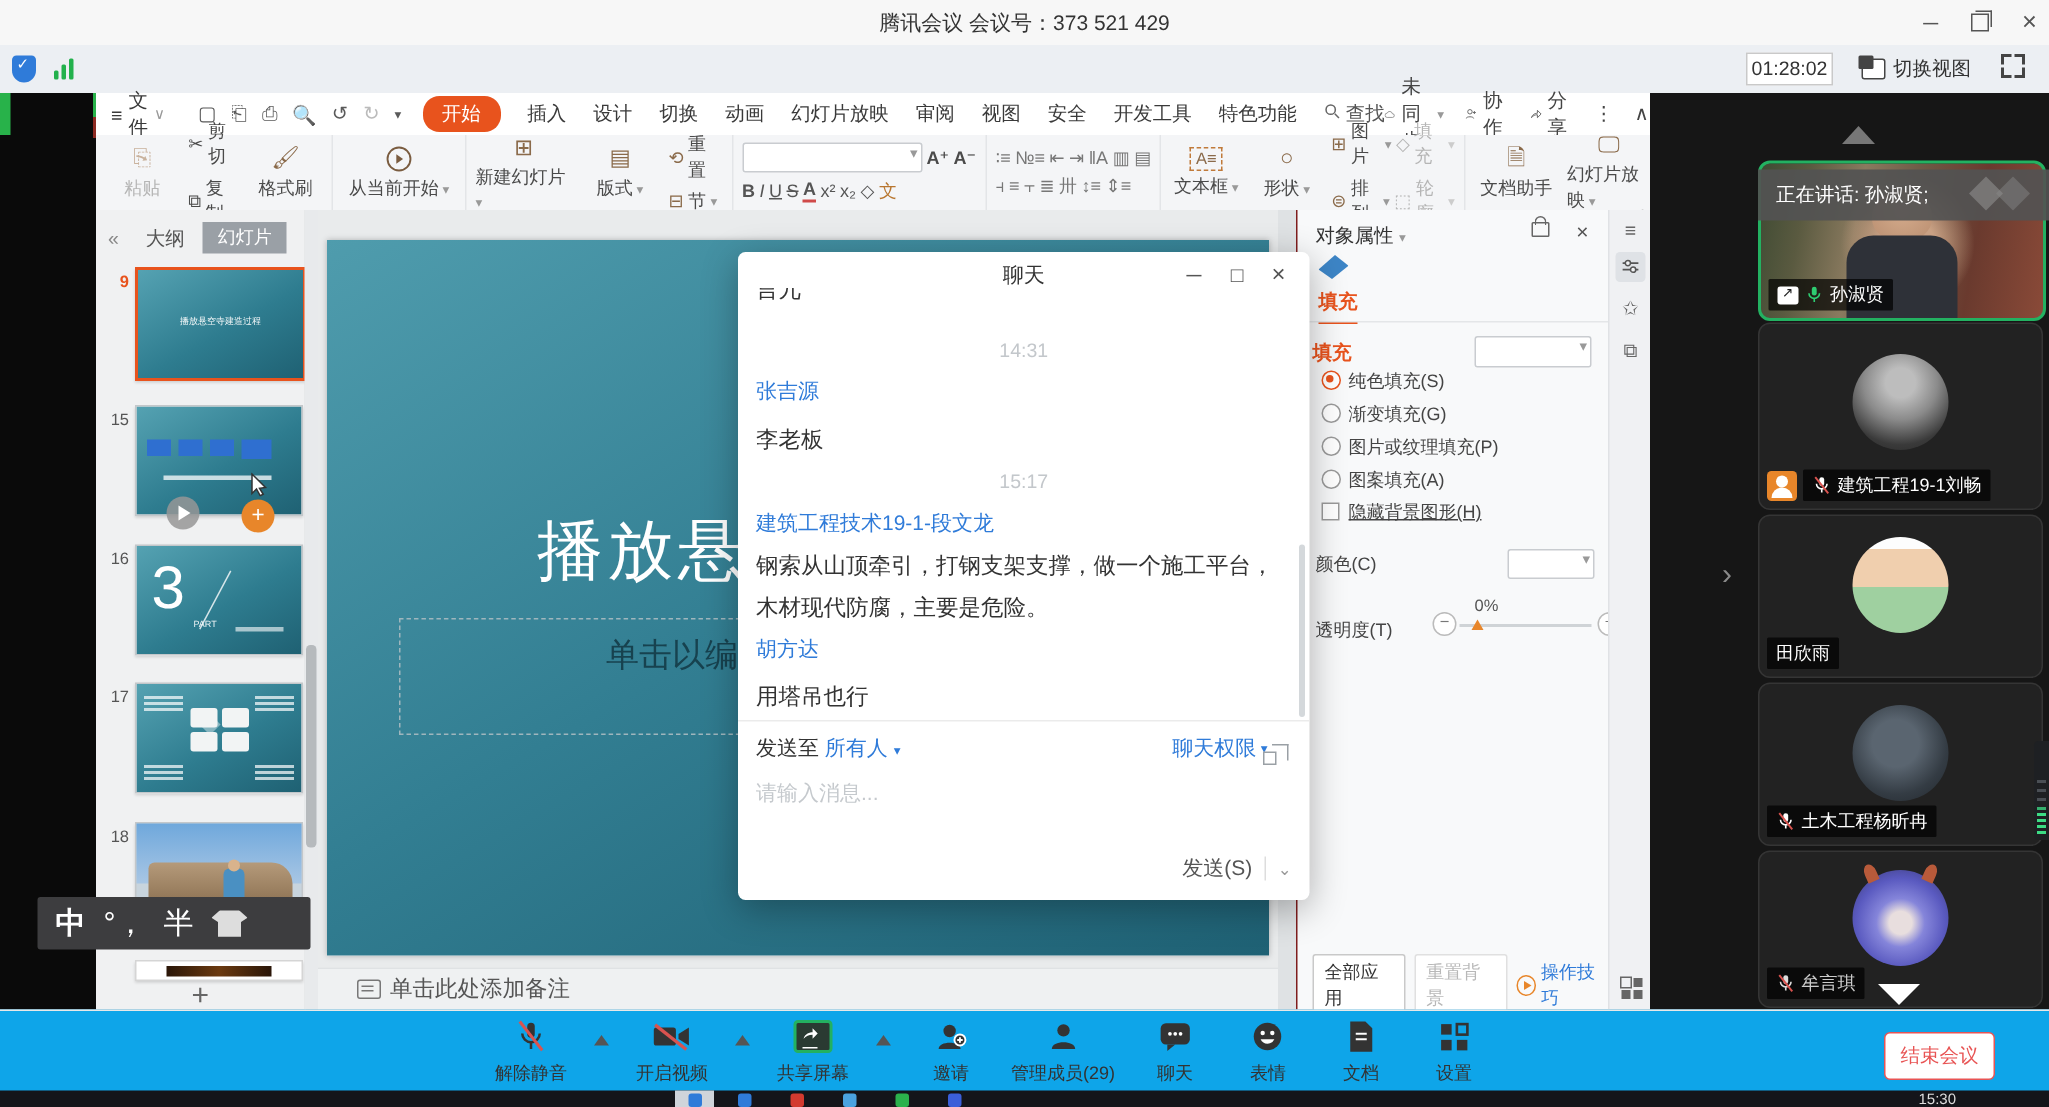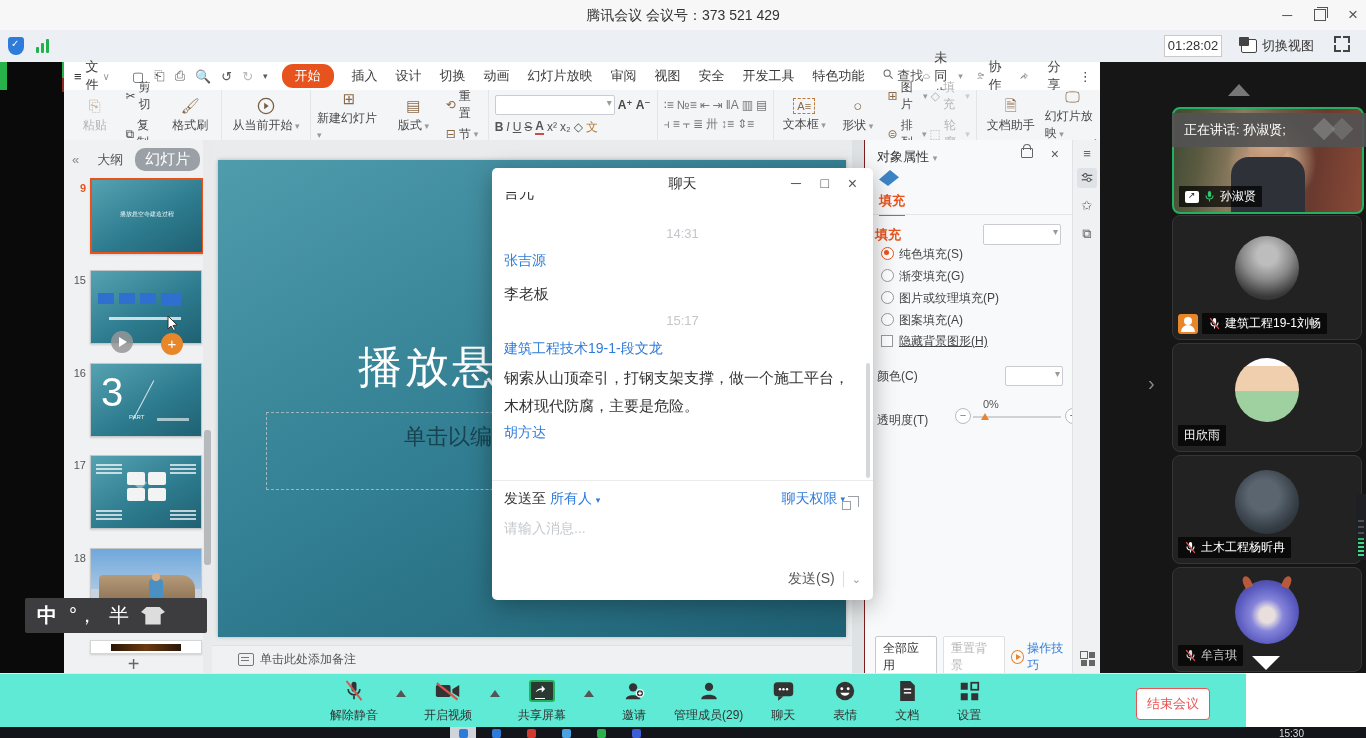--- a/index.html
+++ b/index.html
@@ -48,35 +48,35 @@
   .stack>span{display:flex;align-items:center;gap:3px;}
   .gray{color:#b5b5b5;}
   .combo{background:#fff;border:1px solid #c9ccd0;height:18px;border-radius:2px;position:relative;}
   .combo:after{content:"▾";position:absolute;right:2px;top:1px;color:#999;font-size:10px;}
   .glyphrow{display:flex;gap:7px;color:#555;}
   .glyphrow b{font-weight:bold;}
   .tbchev{position:absolute;right:2px;top:44px;color:#888;font-size:12px;}
   
   .panel{position:absolute;left:0;top:78px;width:139px;height:533px;background:#f0f1f2;border-right:1px solid #dcdfe0;}
   .ptabs{position:absolute;left:0;top:8px;width:100%;display:flex;align-items:center;font-size:13px;color:#555;}
-  .pill{background:#9aa0a6;color:#fff;border-radius:10px;padding:2px 10px;font-size:15px;}
+  .pill{background:#9aa0a6;color:#fff;border-radius:0;padding:2px 10px;font-size:12px;}
   .thumb{position:absolute;left:26px;width:110px;height:72px;border:1px solid #c3c7ca;background:linear-gradient(150deg,#55a2b2 0%,#2e7c8f 55%,#1f6173 100%);box-shadow:0 1px 2px rgba(0,0,0,.15);}
   .thumb.sel{border:2px solid #e8531d;}
   .tnum{position:absolute;left:4px;width:18px;text-align:right;font-size:11px;color:#555;}
   .tnum.sel{color:#e8531d;font-weight:bold;}
   .addslide{position:absolute;left:0;width:139px;text-align:center;color:#666;font-size:20px;}
   
   .pscroll{position:absolute;left:139px;top:78px;width:9px;height:533px;background:#e8eaec;}
   .pscroll i{position:absolute;left:1px;width:7px;border-radius:3px;background:#b6babd;}
   .canvas{position:absolute;left:148px;top:78px;width:640px;height:533px;background:#e9ebec;}
   .slide{position:absolute;left:6px;top:20px;width:628px;height:477px;background:linear-gradient(150deg,#4f9cad 0%,#327e92 50%,#1f6174 100%);box-shadow:0 0 4px rgba(0,0,0,.25);}
   .slide-title{position:absolute;left:140px;top:178px;font-size:44px;color:#fff;letter-spacing:3px;white-space:nowrap;}
   .dashbox{position:absolute;left:48px;top:252px;width:560px;height:76px;border:1px dashed #9fb6bd;}
   .slide-sub{position:absolute;left:186px;top:262px;font-size:22px;color:#17424f;white-space:nowrap;}
-  .notes{position:absolute;left:148px;top:583px;width:640px;height:28px;background:#eff1f2;border-top:1px solid #dfe2e4;display:flex;align-items:center;gap:6px;padding-left:26px;box-sizing:border-box;color:#555;font-size:12px;font-family:Liberation Serif, serif;}
+  .notes{position:absolute;left:148px;top:583px;width:640px;height:28px;background:#eff1f2;border-top:1px solid #dfe2e4;display:flex;align-items:center;gap:6px;padding-left:26px;box-sizing:border-box;color:#555;font-size:15px;font-family:Liberation Serif, serif;}
   .noteico{width:14px;height:11px;border:1px solid #777;border-radius:2px;position:relative;}
   .noteico:after{content:"";position:absolute;left:2px;top:3px;width:8px;height:1px;background:#777;box-shadow:0 3px 0 #777;}
   .cscroll{position:absolute;left:788px;top:78px;width:12px;height:533px;background:#dfe2e4;}
   .cscroll i{position:absolute;left:2px;width:8px;border-radius:4px;background:#6d7276;}
   
   .props{position:absolute;left:800px;top:78px;width:208px;height:533px;background:#f8f9fa;border-left:1px solid #7f1d1d;font-size:13px;}
   .props .hdr{position:absolute;left:12px;top:8px;color:#333;}
   .lockico{position:absolute;right:40px;top:8px;width:10px;height:8px;border:1px solid #666;border-radius:1px;}
   .lockico:before{content:"";position:absolute;left:1px;top:-5px;width:6px;height:5px;border:1px solid #666;border-bottom:none;border-radius:4px 4px 0 0;}
   .pclose{position:absolute;right:14px;top:6px;color:#555;font-size:14px;}
@@ -144,21 +144,21 @@
   .meter{position:absolute;left:256px;top:432px;width:10px;height:66px;background:#1e2023;border-radius:3px 0 0 3px;}
   .meter i{position:absolute;left:2px;width:6px;height:2px;}
   .badge{width:20px;height:20px;background:#e8862a;border-radius:3px;position:relative;flex:none;}
   .badge:before{content:"";position:absolute;left:6px;top:3px;width:8px;height:8px;border-radius:50%;background:#fff;}
   .badge:after{content:"";position:absolute;left:3px;top:11px;width:14px;height:7px;border-radius:7px 7px 0 0;background:#fff;}
   .shareb{width:14px;height:12px;background:#fff;border-radius:2px;position:relative;flex:none;}
   .shareb:after{content:"↗";position:absolute;left:3px;top:-1px;font-size:9px;color:#222;}
   
   .micw{width:13px;height:15px;flex:none;position:relative;}
   
-  .bottombar{position:absolute;left:0;top:673px;width:1246px;height:54px;background:#5eead4;border-top:1px solid #e8e8e8;}
+  .bottombar{position:absolute;left:0;top:673px;width:1366px;height:54px;background:#0ea5e9;border-top:1px solid #e8e8e8;}
   .btools{position:absolute;left:330px;top:4px;display:flex;align-items:flex-start;gap:18px;}
   .btool{display:flex;flex-direction:column;align-items:center;gap:3px;font-size:12px;color:#333;min-width:44px;}
   .btool .ic{height:26px;display:flex;align-items:center;}
   .tri{width:0;height:0;border-left:5px solid transparent;border-right:5px solid transparent;border-bottom:7px solid #555;margin-top:12px;}
   .endbtn{position:absolute;right:36px;top:14px;width:72px;height:30px;border:1px solid #e85454;border-radius:4px;color:#e85454;background:#fff;text-align:center;line-height:30px;font-size:13px;}
   
   .taskbar{position:absolute;left:0;top:727px;width:1366px;height:11px;background:#14151a;}
   .tkico{position:absolute;top:2px;width:9px;height:9px;border-radius:2px;}
   .tkhl{position:absolute;left:450px;top:0;width:26px;height:11px;background:#cfd4da;}
   .tkhl i{position:absolute;left:9px;top:2px;width:9px;height:9px;background:#2f7bd9;border-radius:2px;}
@@ -245,21 +245,21 @@
             </span>
           <span class="flex" style="gap:4px;">
               <svg width="12" height="12" viewBox="0 0 16 16">
                 <circle cx="6" cy="5" r="3" fill="none" stroke="#666" stroke-width="1.3"></circle>
                 <path d="M1 14c0-3 10-3 10 0" fill="none" stroke="#666" stroke-width="1.3"></path>
                 <line x1="12" y1="4" x2="12" y2="8" stroke="#666" stroke-width="1.3"></line>
                 <line x1="10" y1="6" x2="14" y2="6" stroke="#666" stroke-width="1.3"></line>
               </svg>
               <span>协作</span>
             </span>
-          <span class="flex" style="gap:20px;">
+          <span class="flex" style="gap:4px;">
               <svg width="12" height="12" viewBox="0 0 16 16">
                 <path d="M2 13c1-5 6-6 8-6V3l5 5-5 5V9C7 9 4 10 2 13z" fill="none" stroke="#666" stroke-width="1.3"></path>
               </svg>
               <span>分享</span>
             </span>
           <span>⋮</span>
           <span>∧</span>
         </span>
       </div>
 
@@ -572,20 +572,21 @@
       <span class="cbtn" style="right:16px;font-size:16px;">×</span>
     </div>
     <div class="clipmsg"><span>言兀</span></div>
     <div class="ctime" style="top:58px;">14:31</div>
     <div class="csender" style="top:84px;">张吉源</div>
     <div class="cmsg" style="top:112px;">李老板</div>
     <div class="ctime" style="top:145px;">15:17</div>
     <div class="csender" style="top:172px;">建筑工程技术19-1-段文龙</div>
     <div class="cmsg" style="top:196px;">钢索从山顶牵引，打钢支架支撑，做一个施工平台，木材现代防腐，主要是危险。</div>
     <div class="csender" style="top:256px;">胡方达</div>
+    <div class="cmsg" style="top:283px;">用塔吊也行</div>
     <div class="cscroll2"></div>
     <div class="cfootdiv"></div>
     <div class="csendto">
       <span>发送至</span>
       <span style="color:#2f7bd9;">所有人</span>
       <span style="color:#2f7bd9;font-size:9px;">▾</span>
     </div>
     <div class="cperm">
       <span>聊天权限</span>
       <span style="font-size:9px;">▾</span>

